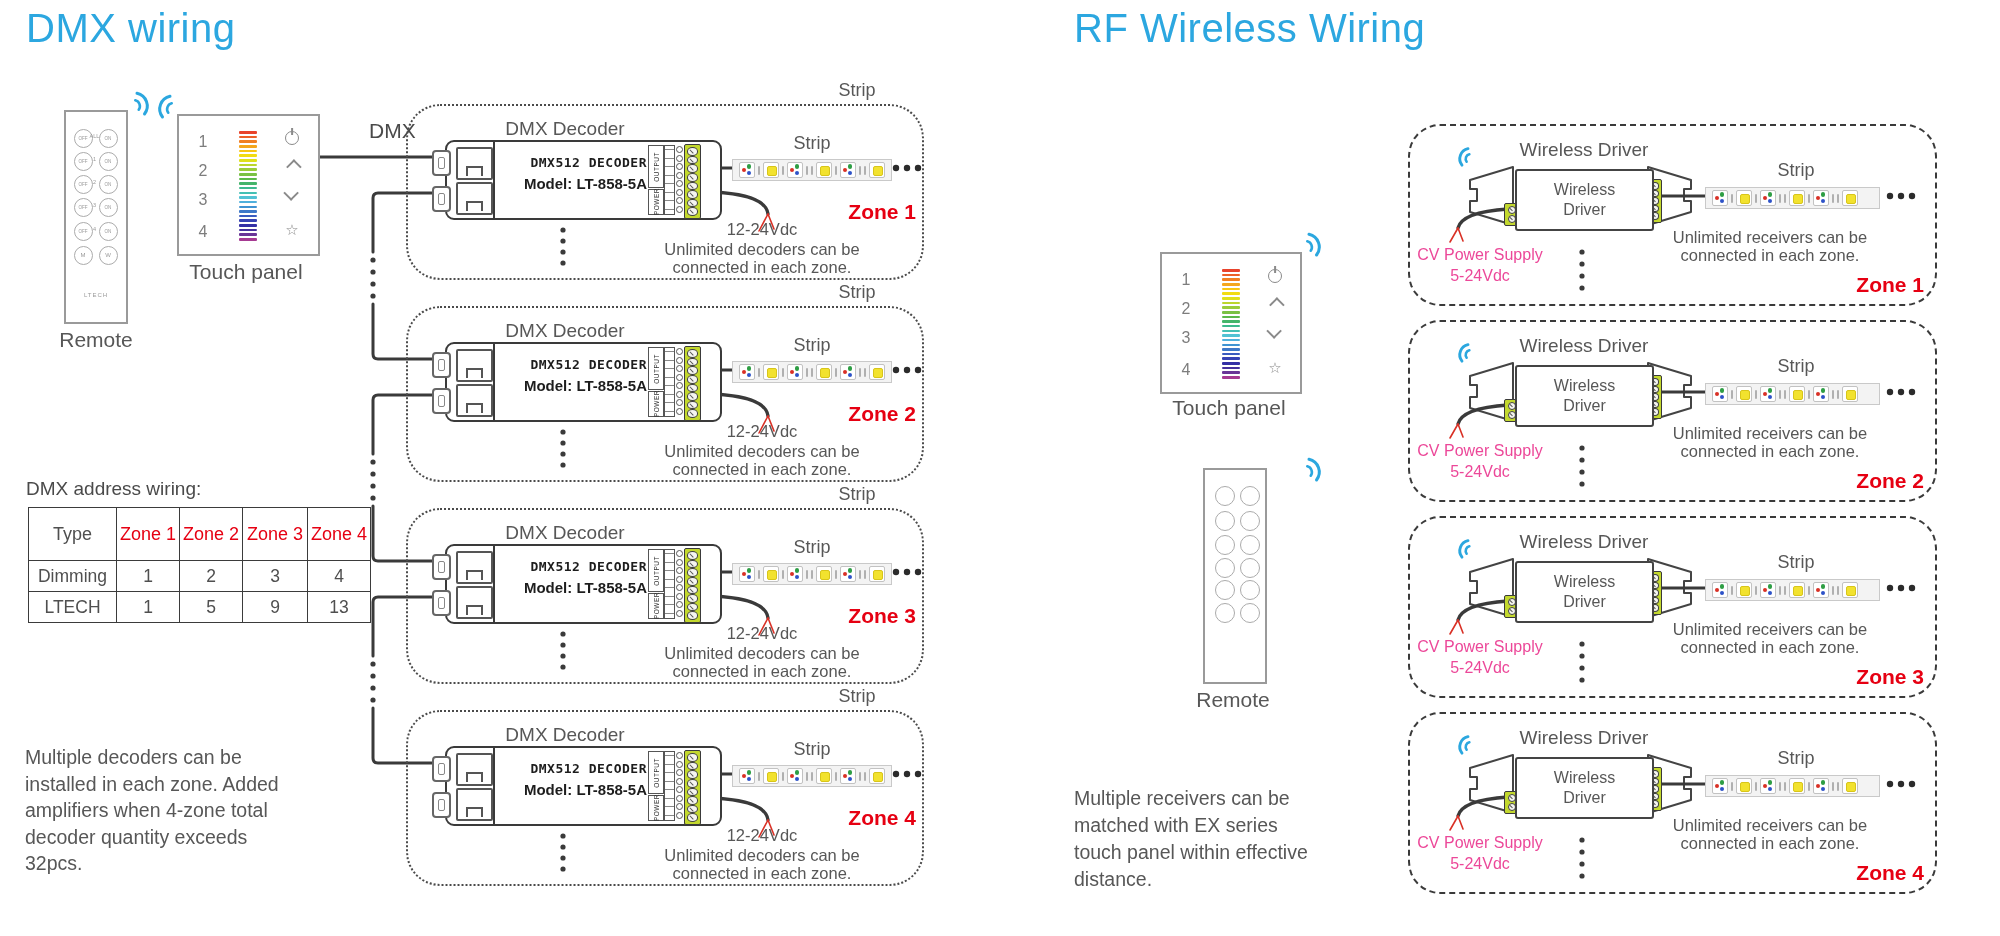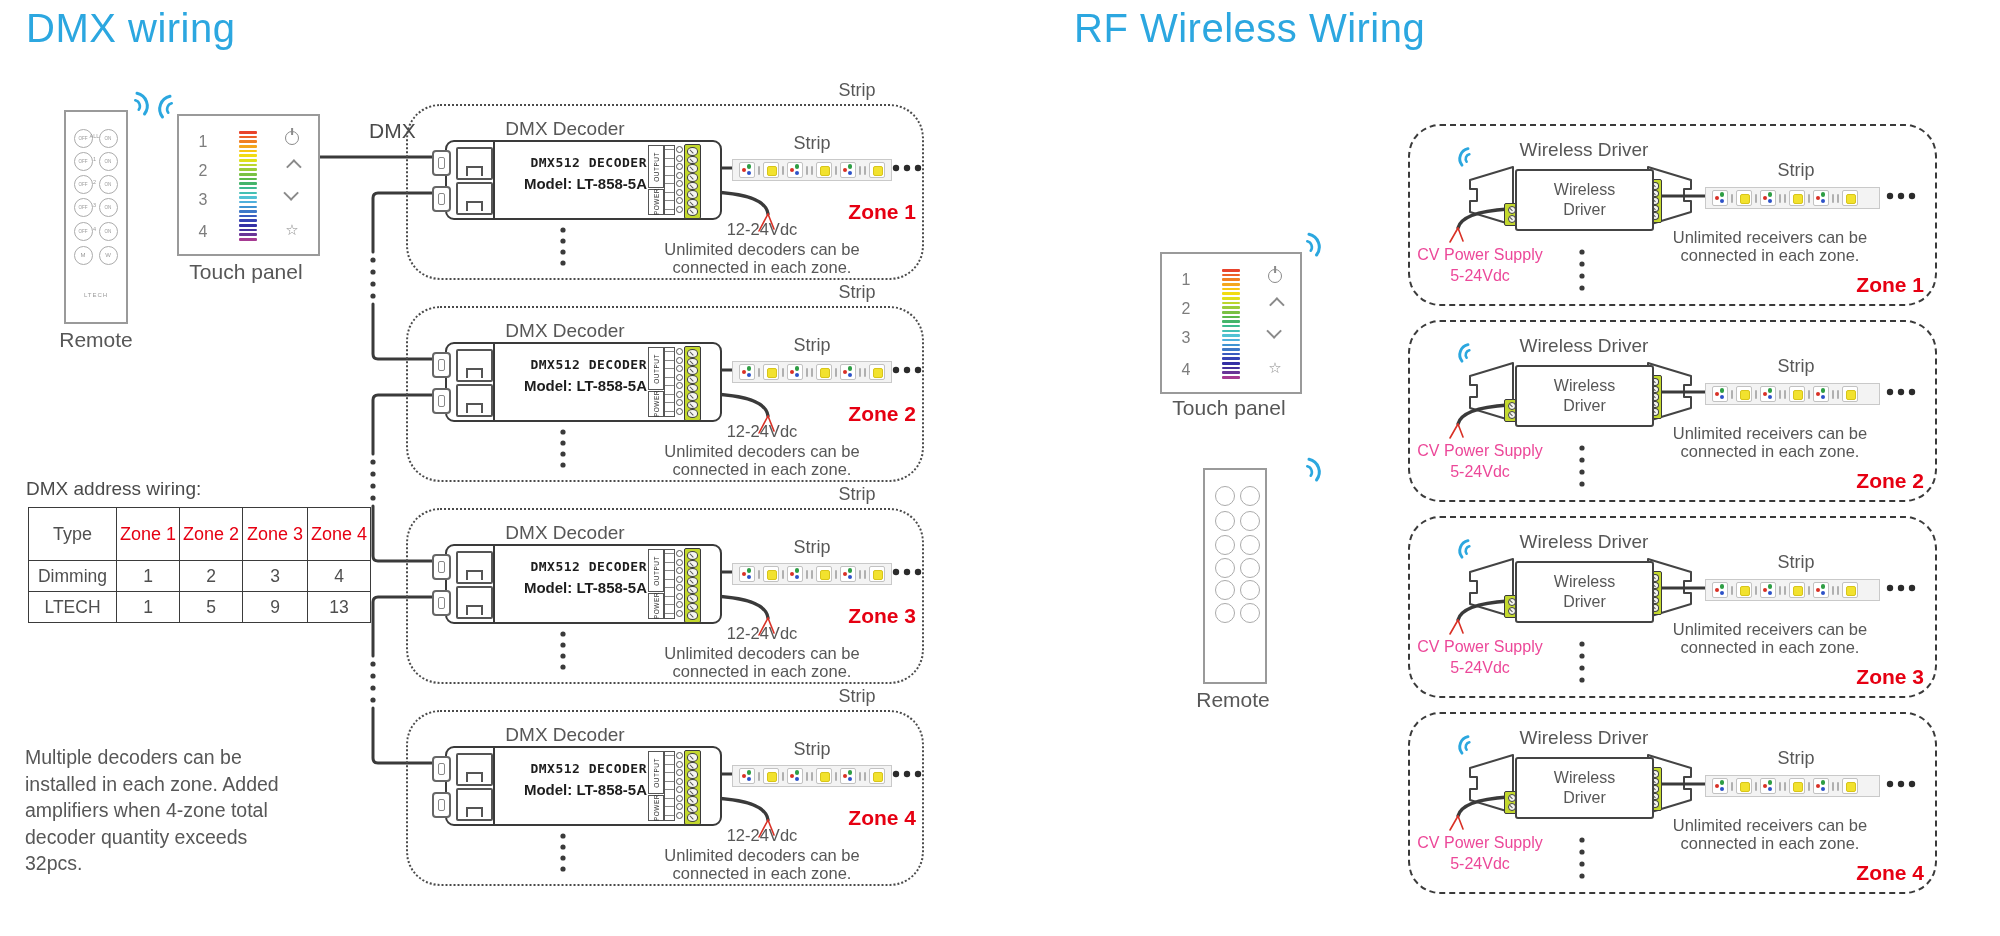--- a/index.html
+++ b/index.html
@@ -400,20 +400,26 @@
       </tbody>
   </table>
 
   <div class="fnote" style="left:25px;top:744px;" id="fnote-left">
       <div>Multiple decoders can be</div>
       <div>installed in each zone. Added</div>
       <div>amplifiers when 4-zone total</div>
       <div>decoder quantity exceeds</div>
       <div>32pcs.</div>
     </div>
+  <div class="fnote" style="left:1074px;top:785px;line-height:27px;" id="fnote-right">
+      <div>Multiple receivers can be</div>
+      <div>matched with EX series</div>
+      <div>touch panel within effective</div>
+      <div>distance.</div>
+    </div>
 
   <div class="tpanel" style="left:1160px;top:252px;width:138px;height:138px;" id="panel-right">
       <div class="pnum" style="left: 13px; top: 17px;">1</div>
       <div class="pnum" style="left: 13px; top: 46px;">2</div>
       <div class="pnum" style="left: 13px; top: 75px;">3</div>
       <div class="pnum" style="left: 13px; top: 107px;">4</div>
       <div class="colorbar" style="left: 60px; top: 15px; width: 18px; height: 110px;">
         <div class="stripe" style="background: rgb(232, 67, 44);"></div>
         <div class="stripe" style="background: rgb(236, 95, 39);"></div>
         <div class="stripe" style="background: rgb(240, 127, 35);"></div>

